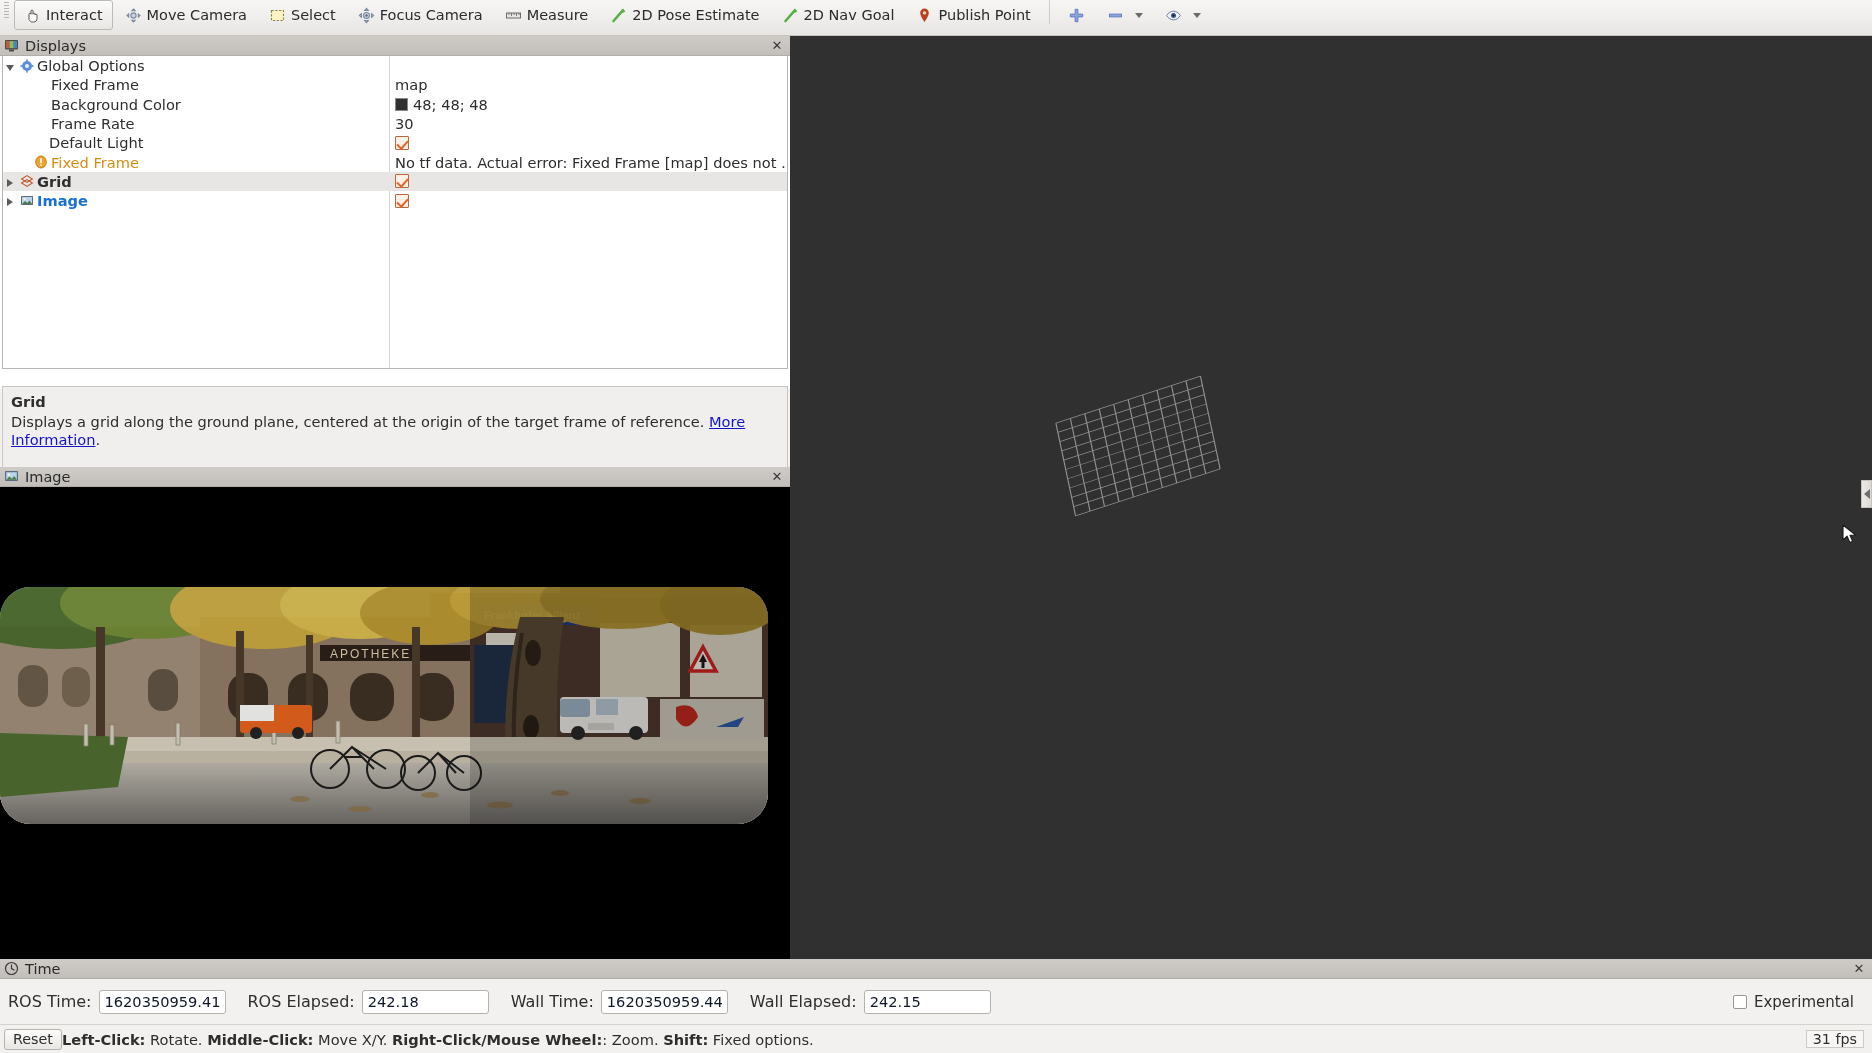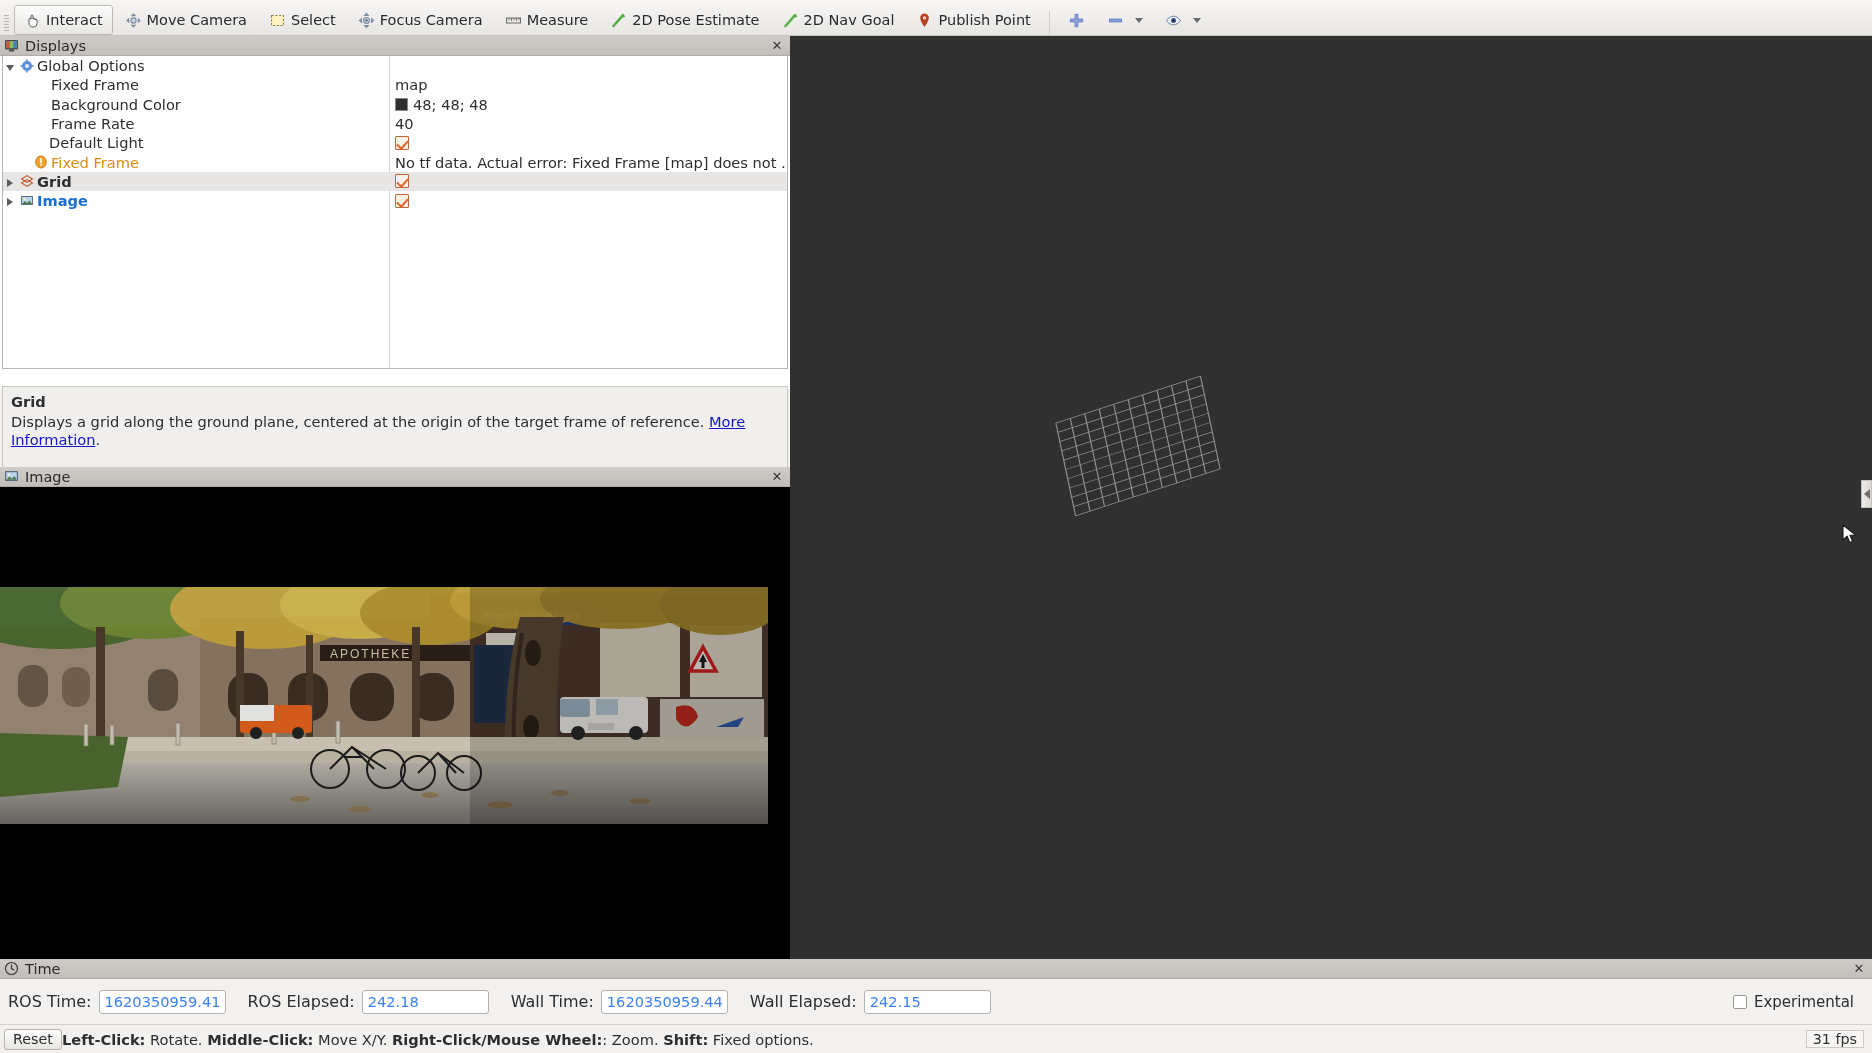--- a/index.html
+++ b/index.html
@@ -12,21 +12,21 @@
     font-size: 15px;
     color: #2e2e2e;
   }
   #app { position: relative; width: 1872px; height: 1053px; }
 
   
   .toolbar {
     position: absolute; left: 0; top: 0; width: 1872px; height: 36px;
     background: linear-gradient(to bottom, #f7f6f5 0%, #efeeec 50%, #e8e6e3 100%);
     border-bottom: 1px solid #c7c3bf;
-    display: flex; align-items: flex-end; padding-left: 3px;
+    display: flex; align-items: flex-start; padding-left: 3px;
   }
   .tb-grip {
     width: 7px; height: 22px; margin-right: 3px;
     background-image: repeating-linear-gradient(to bottom, #b8b4b0 0 1px, transparent 1px 3px);
     background-position: center; background-repeat: no-repeat;
     background-size: 5px 18px;
   }
   .tb-btn {
     display: flex; align-items: center; gap: 5px;
     height: 30px; padding: 0 9px; margin: 0 1px;
@@ -137,21 +137,21 @@
   
   #image-panel {
     position: absolute; left: 0; top: 467px; width: 790px; height: 492px;
   }
   #image-canvas {
     position: absolute; left: 0; top: 20px; width: 790px; height: 472px;
     background: #000; overflow: hidden;
   }
   #photo {
     position: absolute; left: 0; top: 100px; width: 768px; height: 237px;
-    overflow: hidden; background: #2a2520;
+    overflow: hidden; background: #2a2520; border-radius: 31px;
   }
 
   
   #view3d {
     position: absolute; left: 790px; top: 36px; width: 1082px; height: 923px;
     background: #303030; overflow: hidden;
   }
   #grid-wrap {
     position: absolute; left: 1038px; top: 346px; width: 143px; height: 143px;
   }
@@ -174,21 +174,21 @@
   }
   #time-fields {
     position: absolute; left: 0; top: 20px; width: 1872px; height: 45px;
     display: flex; align-items: center; padding: 0 8px;
   }
   .tfield-label { font-size: 16px; margin-right: 7px; white-space: nowrap; }
   .tinput {
     height: 24px; border: 1px solid #b5b1ad; background: #fff;
     border-radius: 3px; font-size: 14.6px; padding: 0 5px;
     display: flex; align-items: center; margin-right: 22px;
-    color: #3b82f6;
+    color: #0f172a;
   }
   #exp-wrap { margin-left: auto; display:flex; align-items:center; gap:7px; margin-right: 10px;}
   .chk-empty {
     width: 14px; height: 14px; border: 1px solid #9a9691; background: #fff;
     border-radius: 2px;
   }
 
   
   #status-bar {
     position: absolute; left: 0; top: 1024px; width: 1872px; height: 29px;
@@ -384,21 +384,21 @@
           <span class="swatch-black"></span>
           <span>48; 48; 48</span>
         </span>
       </div>
 
       <div class="trow">
         <span class="tw-exp"></span>
         <span class="tw-ico"></span>
         <span class="tw-name" style="margin-left:14px;">Frame Rate</span>
         <span class="tw-val">
-          <span>40</span>
+          <span>30</span>
         </span>
       </div>
 
       <div class="trow">
         <span class="tw-exp"></span>
         <span class="tw-ico"></span>
         <span class="tw-name" style="margin-left:12px;">Default Light</span>
         <span class="tw-val">
           <span class="chk"></span>
         </span>

